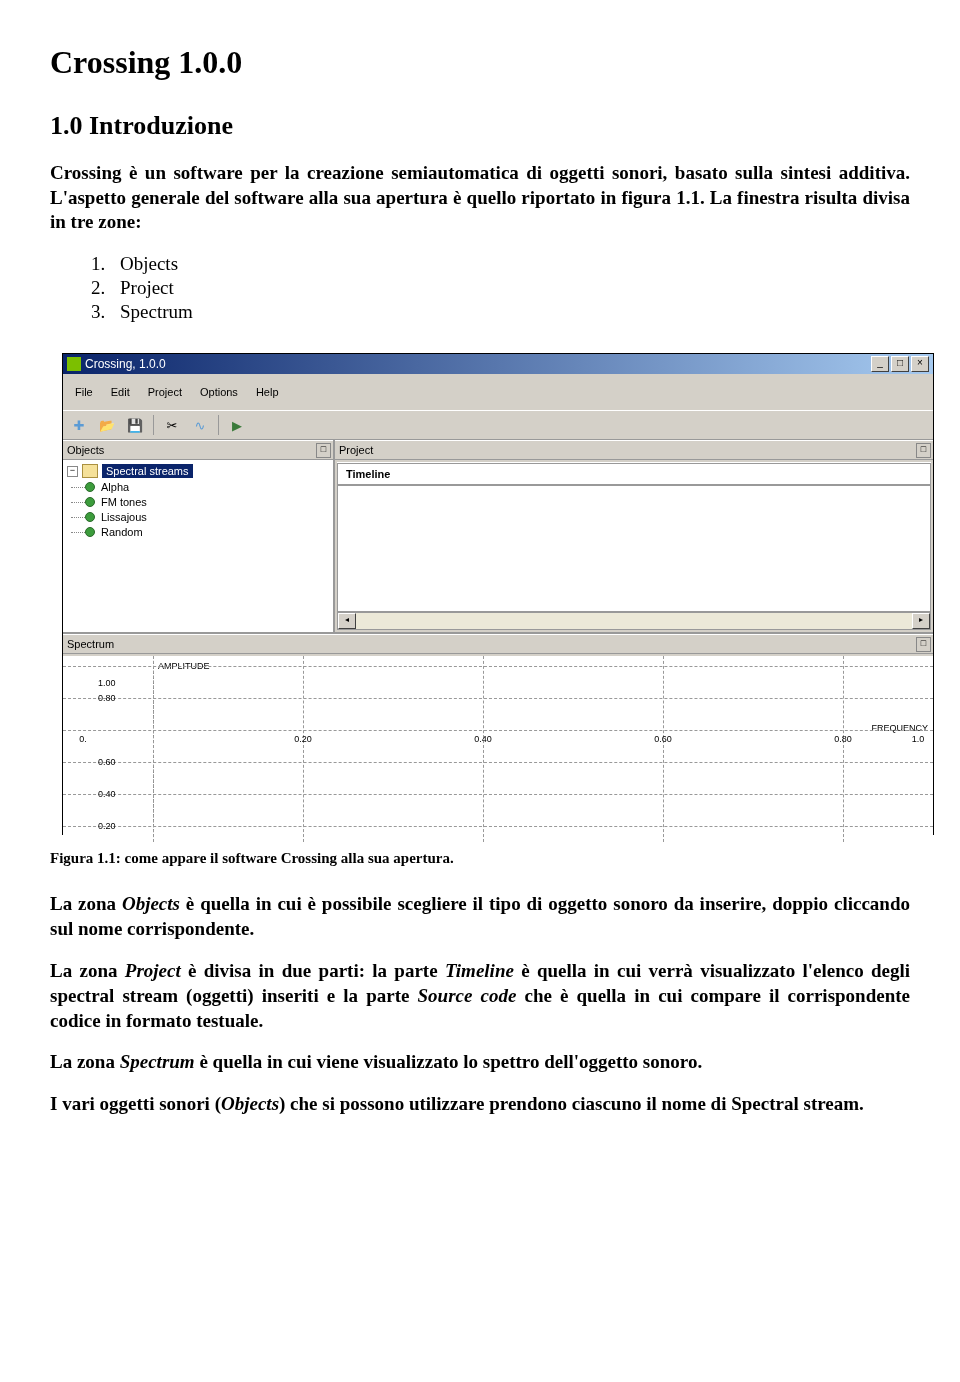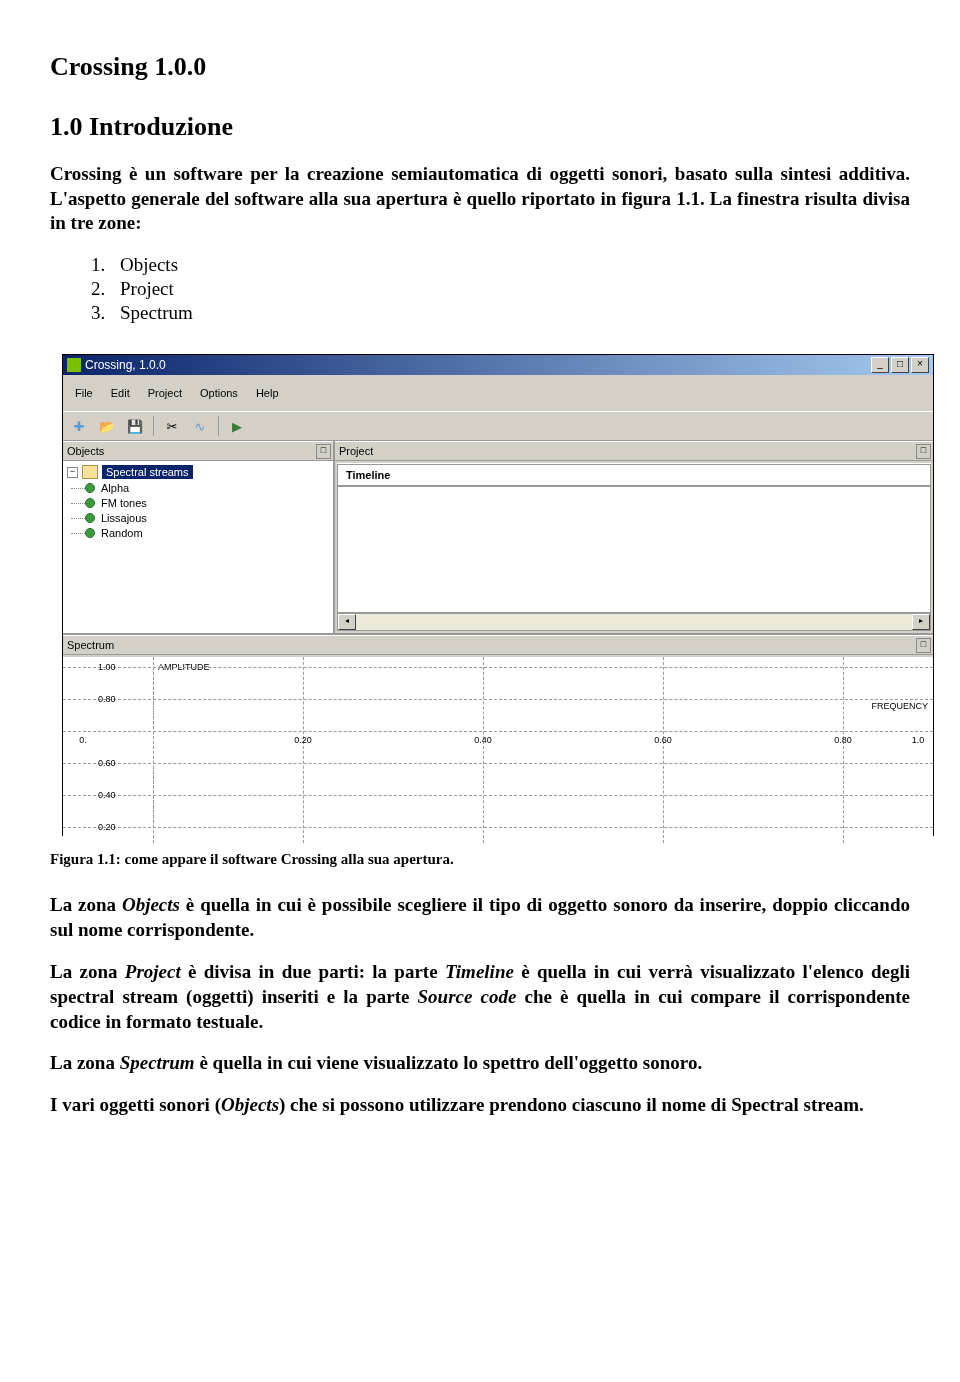--- a/index.html
+++ b/index.html
@@ -5,22 +5,22 @@
   body {
     margin: 0;
     padding: 40px 50px;
     font-family: "Times New Roman", serif;
     font-size: 19px;
     color: #000;
     background: #fff;
     width: 860px;
   }
   h1 {
-    font-size: 26px;
-    margin: 12px 0 30px 0;
+    font-size: 32px;
+    margin: 4px 0 30px 0;
     font-weight: bold;
   }
   h2 {
     font-size: 26px;
     margin: 30px 0 20px 0;
     font-weight: bold;
   }
   p {
     margin: 0 0 18px 0;
     text-align: justify;
@@ -298,21 +298,21 @@
     left: 90px;
     border-left: 1px dashed #222;
   }
   .amp-label {
     position: absolute;
     left: 95px; top: 5px;
     font-size: 9px;
   }
   .freq-label {
     position: absolute;
-    right: 5px; top: 44px;
+    right: 5px; top: 67px;
     font-size: 9px;
   }
 </style>
 </head>
 <body>
 
 <h1>Crossing 1.0.0</h1>
 
 <h2>1.0 Introduzione</h2>
 
@@ -415,21 +415,21 @@
       <span class="amp-label">AMPLITUDE</span>
       <span class="freq-label">FREQUENCY</span>
 
       <div class="hline" style="top:10px"></div>
       <div class="hline" style="top:42px"></div>
       <div class="hline" style="top:74px"></div>
       <div class="hline" style="top:106px"></div>
       <div class="hline" style="top:138px"></div>
       <div class="hline" style="top:170px"></div>
 
-      <span class="ylab" style="top:10px">1.00</span>
+      <span class="ylab" style="top:27px">1.00</span>
       <span class="ylab" style="top:42px">0.80</span>
       <span class="ylab" style="top:106px">0.60</span>
       <span class="ylab" style="top:138px">0.40</span>
       <span class="ylab" style="top:170px">0.20</span>
 
       <div class="vline" style="left:90px"></div>
       <div class="vline" style="left:240px"></div>
       <div class="vline" style="left:420px"></div>
       <div class="vline" style="left:600px"></div>
       <div class="vline" style="left:780px"></div>

